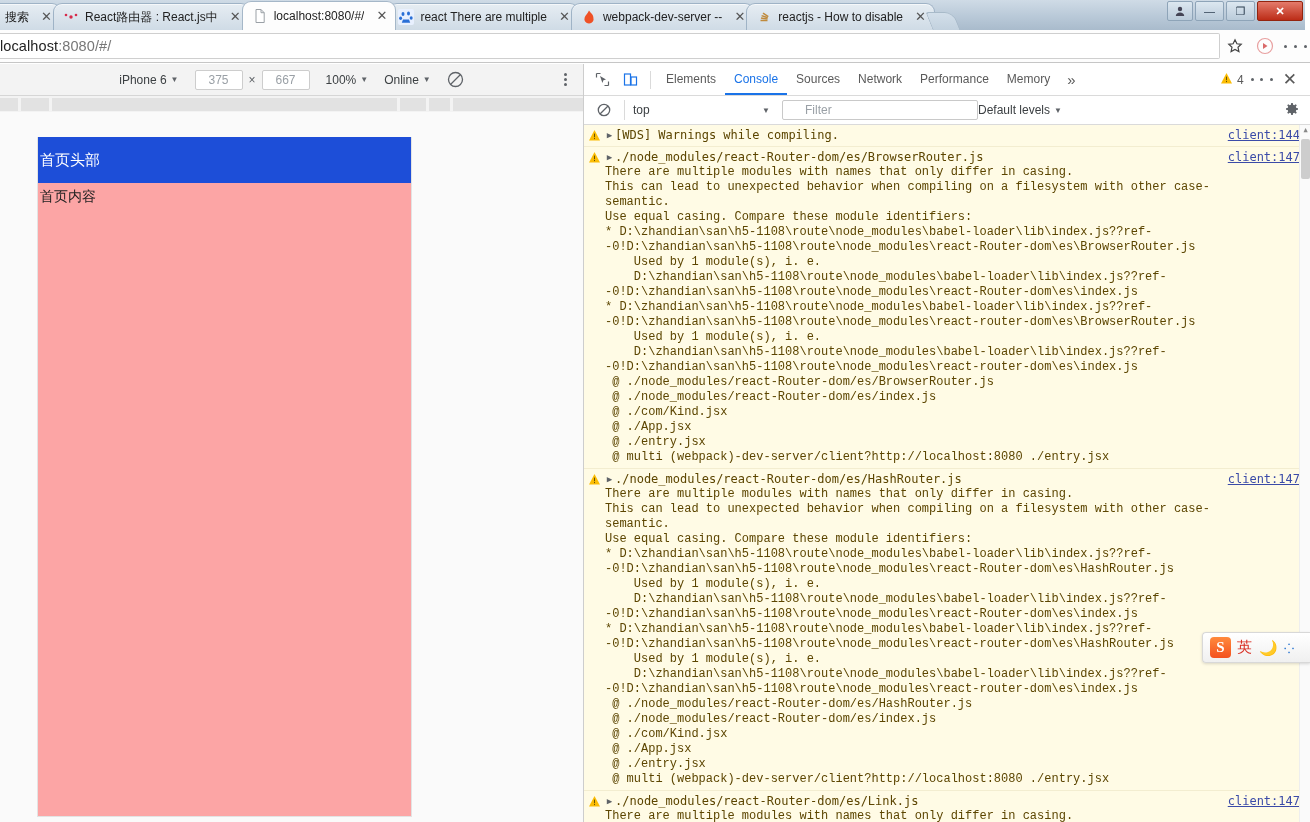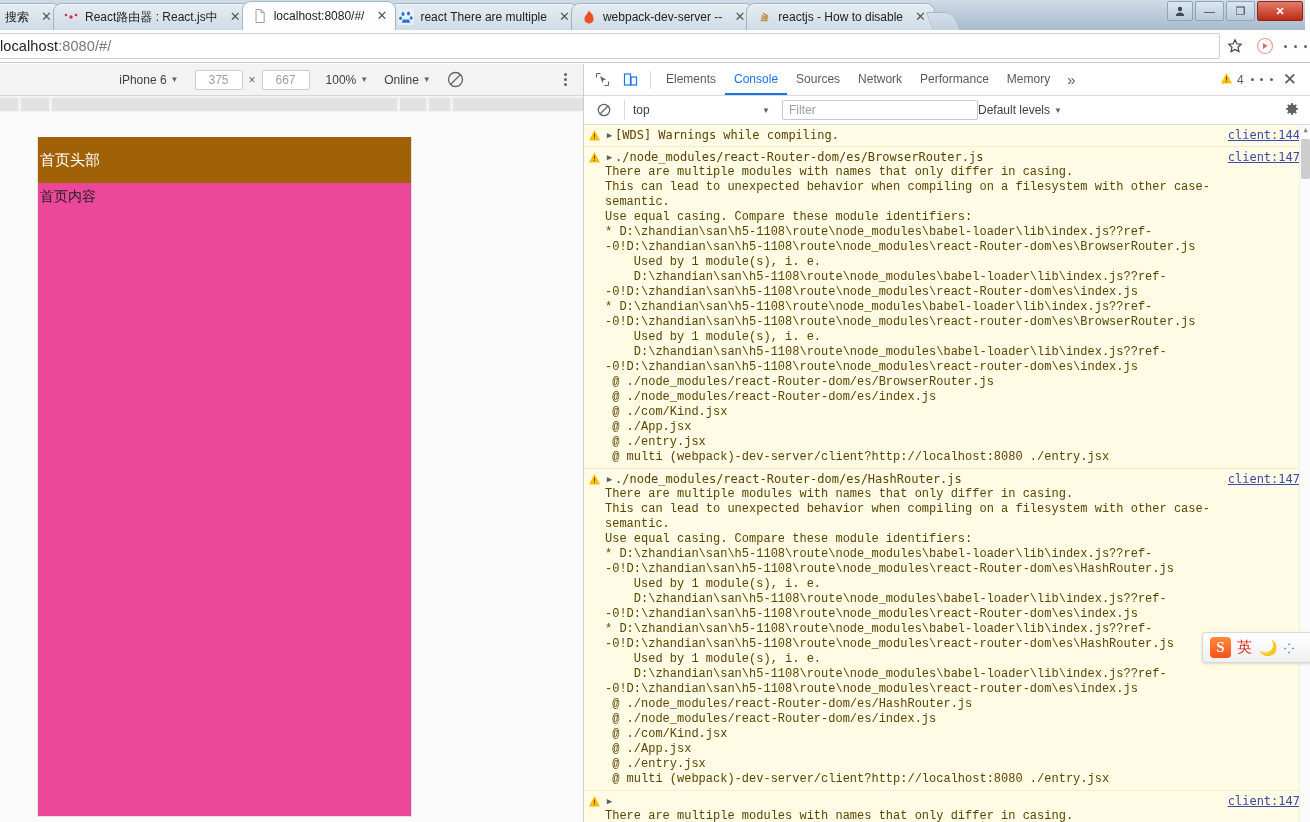--- a/index.html
+++ b/index.html
@@ -112,25 +112,25 @@
     position: absolute; left: 0; top: 112px; width: 583px; height: 710px;
     background: #fafafa; overflow: hidden;
   }
   .phone {
     position: absolute; left: 37px; top: 25px; width: 375px; height: 680px;
     background: #fff; border: 1px solid #e3e3e3; border-top: none;
     box-shadow: 0 0 0 0 rgba(0,0,0,0);
     display: flex; flex-direction: column;
   }
   .ph-header {
-    height: 46px; background: #a16207; color: #fff;
+    height: 46px; background: #1d4ed8; color: #fff;
     display: flex; align-items: center; padding-left: 2px;
     font-size: 15px;
   }
-  .ph-body { flex: 1; background: #ec4899; padding: 5px 2px; font-size: 14px; color: #222; }
+  .ph-body { flex: 1; background: #fca5a5; padding: 5px 2px; font-size: 14px; color: #222; }
   .ph-tabbar {
     height: 52px; background: #efefef; border-top: 1px solid #e0e0e0;
     display: flex; align-items: center; font-size: 14px; color: #333;
   }
   .ph-tabbar .tb { flex: 1; text-align: center; }
 
   
   .dt-panel {
     position: absolute; left: 583px; top: 64px; width: 727px; height: 758px;
     background: #fff; border-left: 1px solid #cdcdcd;
@@ -157,21 +157,21 @@
   .dt-filterbar {
     height: 29px; border-bottom: 1px solid #dadada; display: flex; align-items: center;
     font-size: 12px; color: #3c4043; padding-left: 6px; flex: none;
   }
   .ctxsel {
     width: 152px; height: 20px; display: flex; align-items: center; justify-content: space-between;
     padding: 0 6px 0 8px; margin-left: 6px; border-left: 1px solid #dadada;
   }
   .filterbox {
     width: 196px; height: 20px; border: 1px solid #c9c9c9; border-radius: 2px;
-    background: #fff; color: #9aa0a6; font-size: 12px; line-height: 19px; padding-left: 6px;
+    background: #fff; color: #9aa0a6; font-size: 12px; line-height: 19px; padding-left: 22px;
     margin-left: 6px;
   }
   .levels { display: flex; align-items: center; }
   .gear { margin-left: auto; margin-right: 10px; }
 
   
   .console {
     flex: 1; overflow: hidden; position: relative;
     font-family: "DejaVu Sans Mono", monospace; font-size: 12px;
   }
@@ -549,20 +549,21 @@
     <div class="msg">
       <div class="row1">
         <span class="ic-warn">
           <svg width="13" height="13" viewBox="0 0 13 13">
               <path d="M6.5 1l5.5 10.5H1z" fill="#fbbc04"></path>
               <rect x="6" y="4.6" width="1" height="3.6" fill="#6b5200"></rect>
               <rect x="6" y="9" width="1" height="1.1" fill="#6b5200"></rect>
             </svg>
         </span>
         <span class="arrow">▶</span>
+        <span class="title">./node_modules/react-Router-dom/es/Link.js</span>
       </div>
       <span class="src">client:147</span>
       <pre>There are multiple modules with names that only differ in casing.</pre>
     </div>
 
     <div class="console-scrollbar">
       <div class="sb-arrow" style="top:1px">▲</div>
       <div class="console-thumb" style="top:14px"></div>
     </div>
   </div>

